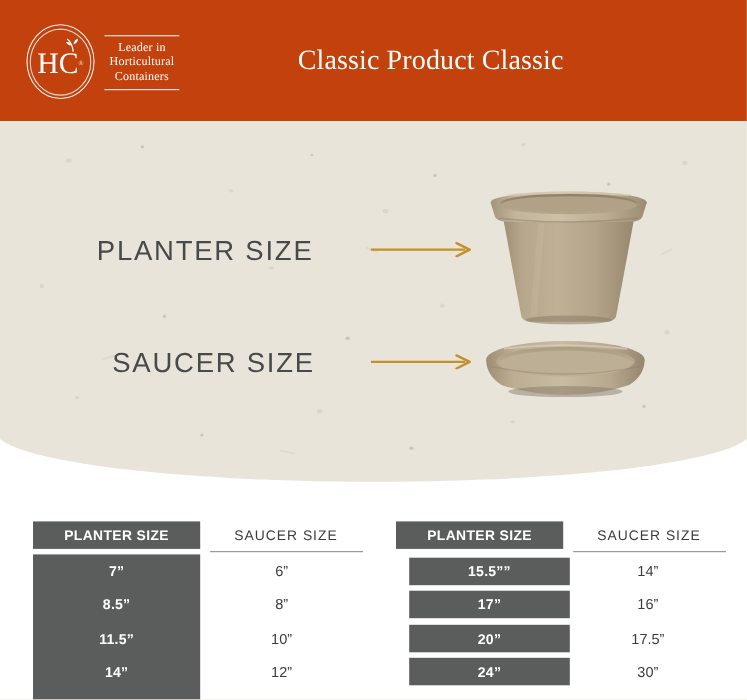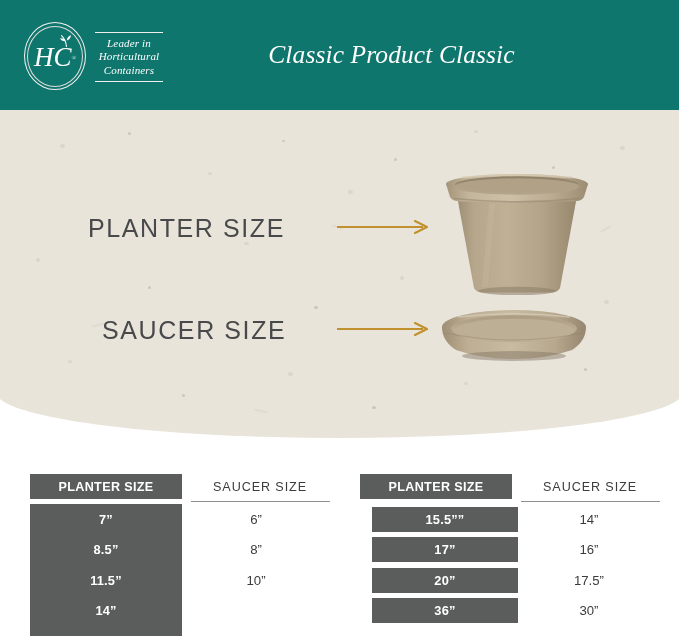--- a/index.html
+++ b/index.html
@@ -7,22 +7,21 @@
   body {
     font-family:"Liberation Sans", sans-serif;
     background:#ffffff;
     overflow:hidden;
     position:relative;
   }
 
   
   .header {
     position:absolute; left:0; top:0; width:679px; height:110px;
-    background:#0f766e;
-    font-style:italic;
+    background:#c2410c;
   }
   .logo-wrap {
     position:absolute; left:24px; top:22px;
     display:flex; align-items:center; gap:9px;
   }
   .logo-oval {
     width:62px; height:68px; position:relative;
   }
   .logo-oval .ring {
     position:absolute; left:0; top:0; width:62px; height:68px;
@@ -327,20 +326,21 @@
       <div class="lrow">
         <div class="c1">8.5”</div>
         <div class="c2">8”</div>
       </div>
       <div class="lrow">
         <div class="c1">11.5”</div>
         <div class="c2">10”</div>
       </div>
       <div class="lrow">
         <div class="c1">14”</div>
+        <div class="c2">12”</div>
       </div>
     </div>
   </div>
 
   <div class="tbl" id="tbl-right">
     <div class="thead">
       <div class="th-planter">PLANTER SIZE</div>
       <div class="th-saucer">SAUCER SIZE</div>
       <div class="th-rule"></div>
     </div>
@@ -351,19 +351,19 @@
       </div>
       <div class="rrow">
         <div class="c1">17”</div>
         <div class="c2">16”</div>
       </div>
       <div class="rrow">
         <div class="c1">20”</div>
         <div class="c2">17.5”</div>
       </div>
       <div class="rrow">
-        <div class="c1">36”</div>
+        <div class="c1">24”</div>
         <div class="c2">30”</div>
       </div>
     </div>
   </div>
 
 </div>
 
 </body></html>

